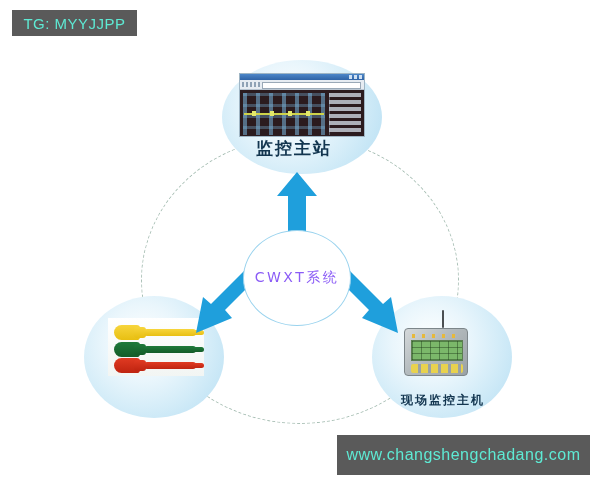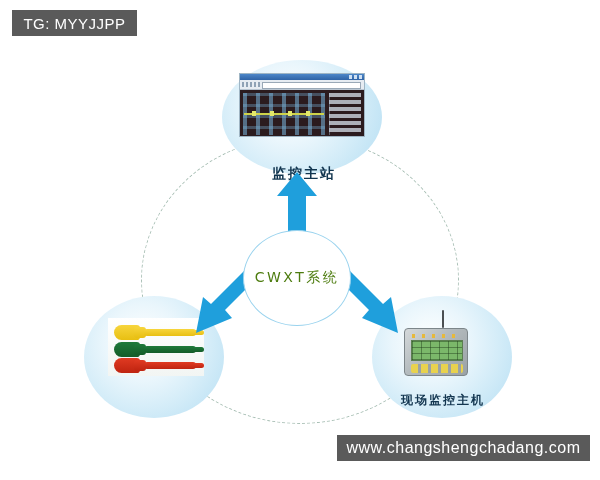--- a/index.html
+++ b/index.html
@@ -20,39 +20,39 @@
     left: 0; top: 0;
     width: 600px;
     height: 480px;
     background: #ffffff;
   }
 
   
   .badge {
     position: absolute;
     background: #5a5a5a;
-    color: #ffffff;
+    color: #5eead4;
     display: flex;
     align-items: center;
     justify-content: center;
     letter-spacing: 0.5px;
     white-space: nowrap;
   }
   #tg-badge {
     left: 12px;
     top: 10px;
     width: 125px;
     height: 26px;
     font-size: 15px;
   }
   #site-badge {
     left: 337px;
     top: 435px;
     width: 253px;
-    height: 26px;
+    height: 40px;
     font-size: 16px;
   }
 
   
   #ring {
     position: absolute;
     left: 141px;
     top: 136px;
     width: 318px;
     height: 288px;
@@ -80,21 +80,21 @@
   
   .node-label {
     position: absolute;
     text-align: center;
     color: #12354f;
     font-weight: bold;
     letter-spacing: 2px;
     white-space: nowrap;
     font-family: "DejaVu Sans", "Liberation Sans", sans-serif;
   }
-  #label-top   { left: 234px; top: 137px; width: 140px; font-size: 14px; margin-top: 28px; }
+  #label-top   { left: 224px; top: 137px; width: 140px; font-size: 17px; }
   #label-left  { left: 94px;  top: 380px; width: 122px; font-size: 12px; }
   #label-right { left: 382px; top: 392px; width: 122px; font-size: 12px; }
 
   
   #monitor {
     position: absolute;
     left: 239px;
     top: 73px;
     width: 126px;
     height: 64px;
@@ -280,21 +280,21 @@
     border: 1.4px solid #9ad3ee;
     border-radius: 50%;
     background: #ffffff;
     display: flex;
     align-items: center;
     justify-content: center;
     box-sizing: border-box;
     z-index: 5;
   }
   #center-label {
-    color: #4d7c0f;
+    color: #8b5cf6;
     font-size: 14px;
     letter-spacing: 2.5px;
     white-space: nowrap;
     font-family: "DejaVu Sans", "Liberation Sans", sans-serif;
   }
 
   
   #arrows {
     position: absolute;
     left: 0; top: 0;

